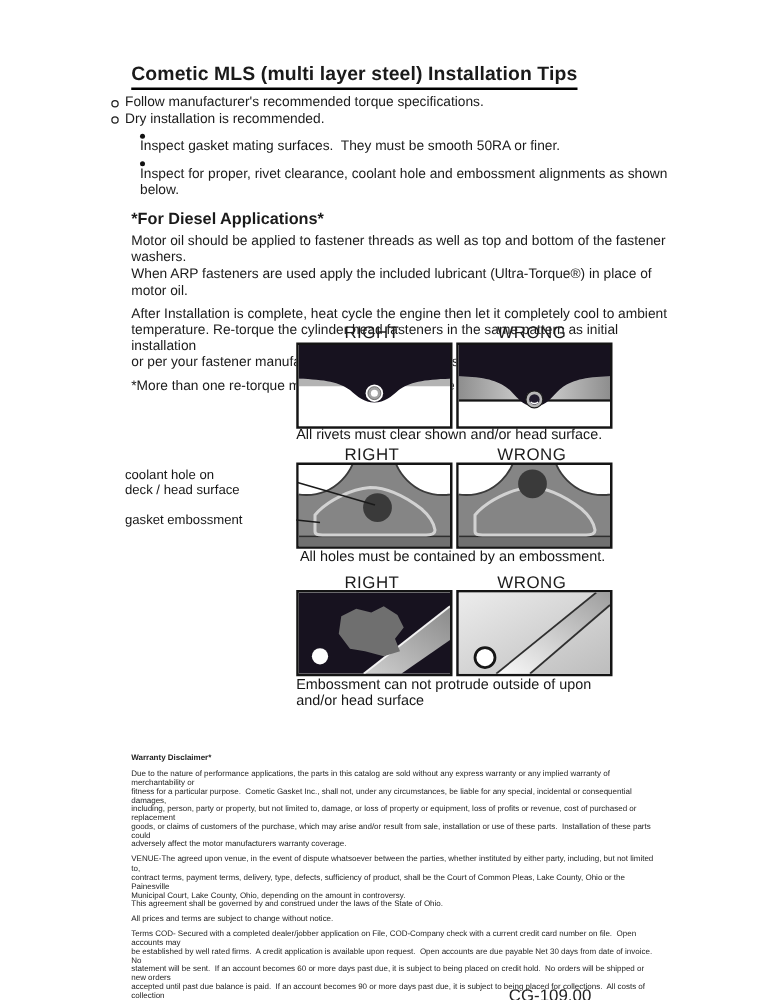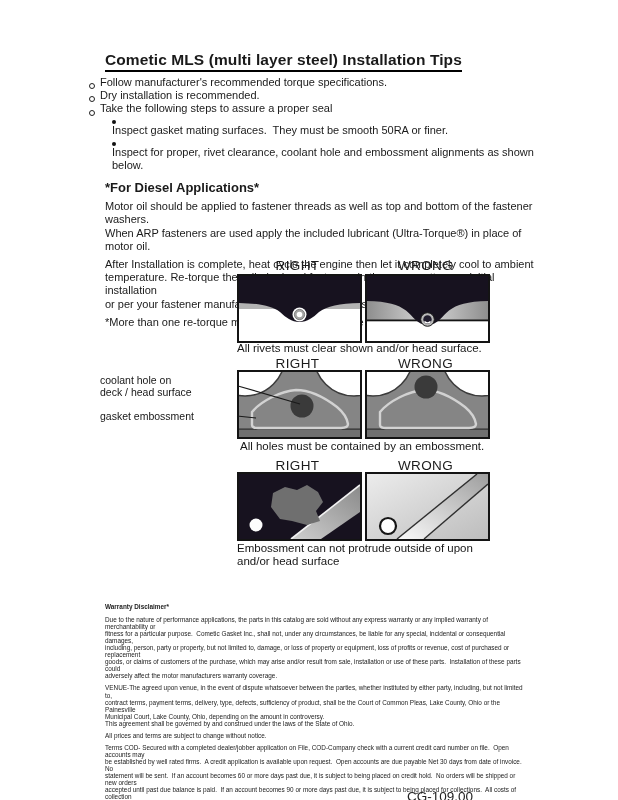--- a/index.html
+++ b/index.html
@@ -7,21 +7,21 @@
     position:relative;width:618px;height:800px;background:#ffffff;overflow:hidden;
     font-family:"Liberation Sans","DejaVu Sans",sans-serif;color:#1a1a1a;margin-top:29px;
   }
   .pre{white-space:pre-wrap;}
 
   
   .top-text{position:absolute;left:88px;top:22px;width:470px;}
   .doc-title{display:inline-block;margin-left:17px;font-size:15.5px;font-weight:bold;
     border-bottom:2px solid #000;padding-bottom:1px;margin-bottom:4px;letter-spacing:.1px;}
   .blist{font-size:11px;line-height:13.2px;}
-  .brow{display:flex;align-items:flex-end;}
+  .brow{display:flex;align-items:flex-start;}
   .bmark{width:4px;height:4px;border:1px solid #222;border-radius:50%;margin:4px 5px 0 1px;flex:0 0 auto;}
   .srow{display:flex;align-items:flex-start;margin-left:24px;flex-direction:column;}
   .smark{width:4px;height:4px;background:#111;border-radius:50%;margin:4.5px 4px 0 0;flex:0 0 auto;}
   .diesel-head{margin:8px 0 0 17px;font-size:13px;font-weight:bold;}
   .para{margin:5px 0 0 17px;font-size:11px;line-height:13.2px;width:430px;}
 
   
   .dg-header{position:absolute;width:121px;text-align:center;font-size:13.5px;letter-spacing:.4px;color:#1c1c1c;}
   .panel{position:absolute;width:121px;height:65px;border:2px solid #141414;background:#fff;}
   .panel svg{display:block;width:121px;height:65px;}
@@ -45,24 +45,20 @@
     <div class="doc-title">Cometic MLS (multi layer steel) Installation Tips</div>
 
     <div class="blist">
       <div class="brow">
         <span class="bmark"></span>
         <span class="pre">Follow manufacturer's recommended torque specifications.</span>
       </div>
       <div class="brow">
         <span class="bmark"></span>
         <span class="pre">Dry installation is recommended.</span>
-      </div>
-      <div class="brow">
-        <span class="bmark"></span>
-        <span class="pre">Take the following steps to assure a proper seal</span>
       </div>
       <div class="srow">
         <span class="smark"></span>
         <span class="pre">Inspect gasket mating surfaces.  They must be smooth 50RA or finer.</span>
       </div>
       <div class="srow">
         <span class="smark"></span>
         <span class="pre">Inspect for proper, rivet clearance, coolant hole and embossment alignments as shown below.</span>
       </div>
     </div>

